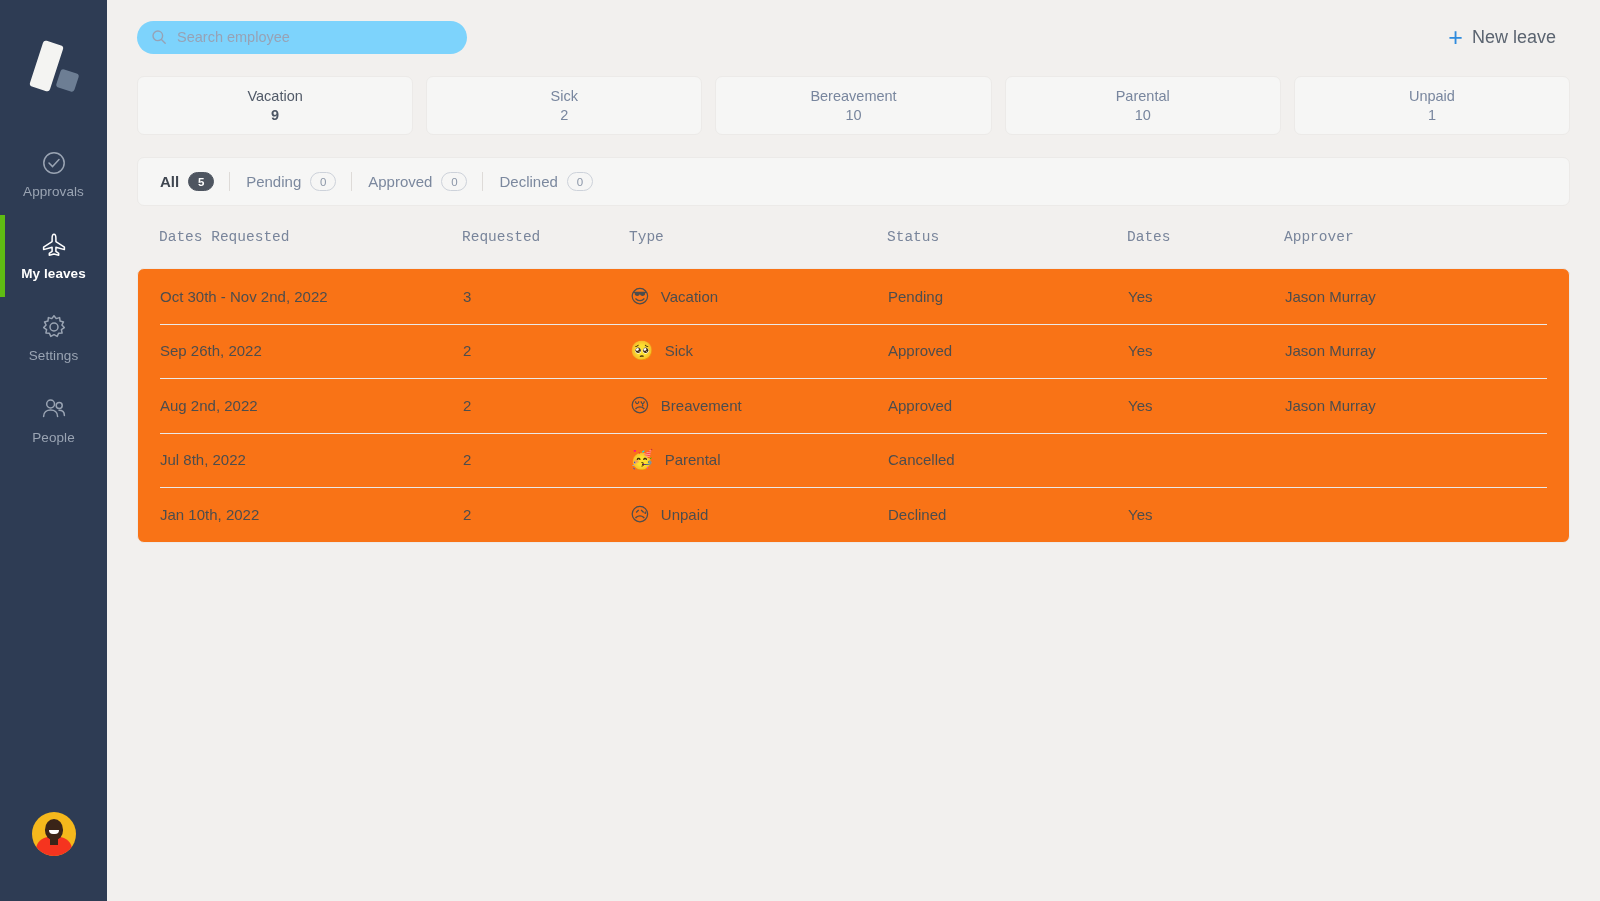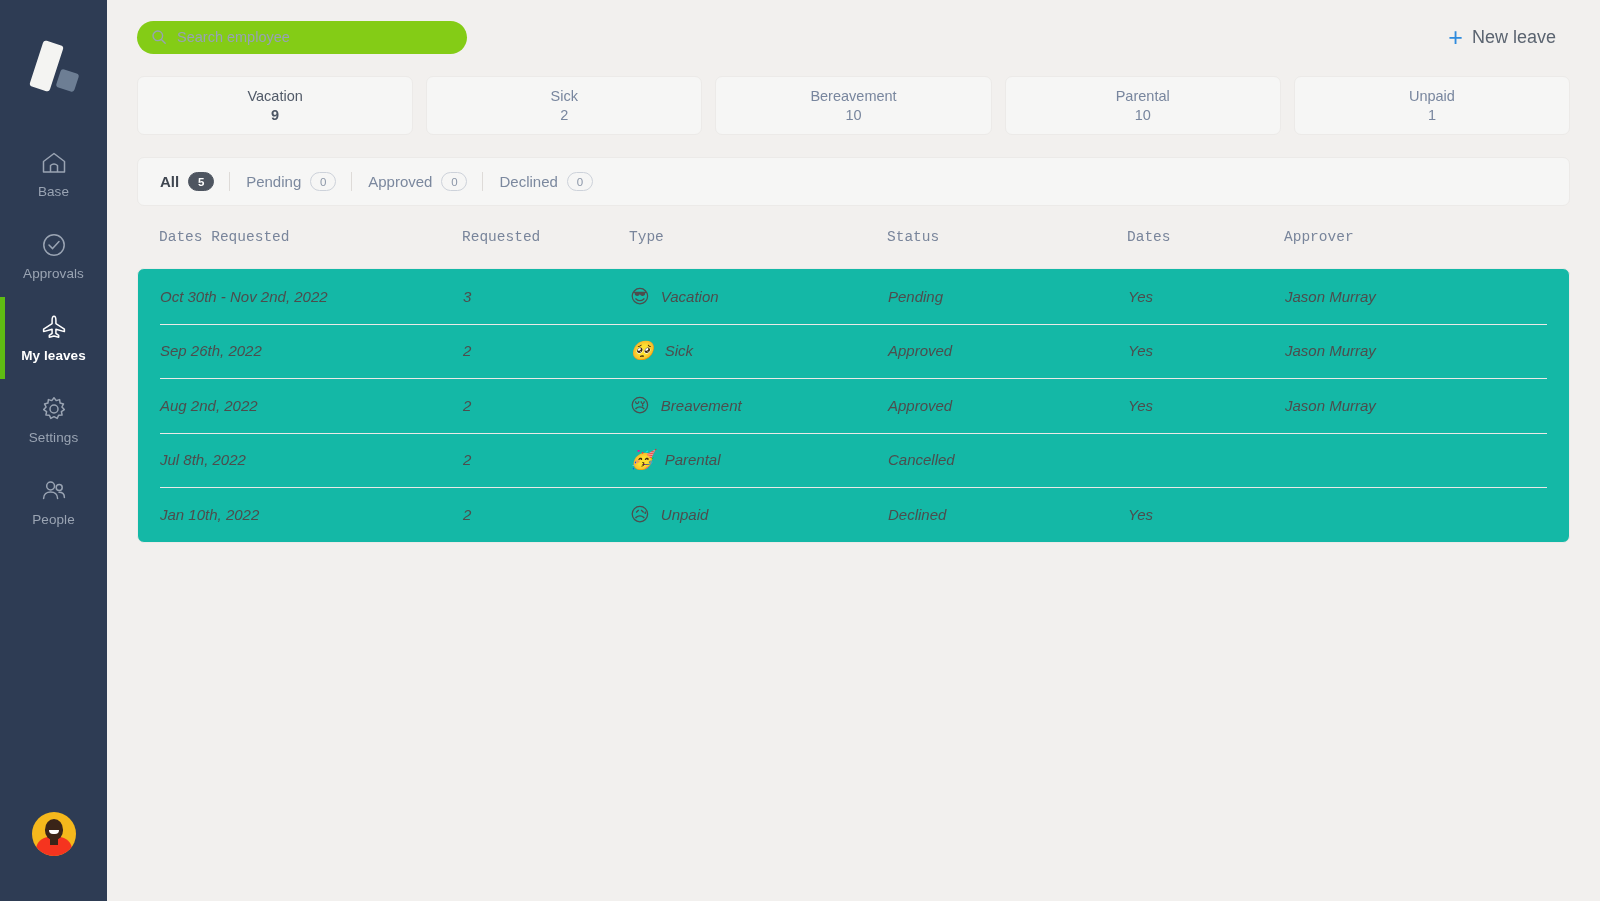--- a/index.html
+++ b/index.html
@@ -138,21 +138,21 @@
     height: 74px;
     display: flex;
     align-items: center;
     justify-content: space-between;
     padding: 0 0 0 8px;
   }
 
   .search {
     width: 330px;
     height: 33px;
-    background: #84cc16;
+    background: #7dd3fc;
     border-radius: 17px;
     display: flex;
     align-items: center;
     padding: 0 14px;
     gap: 10px;
   }
   .search svg { display: block; }
   .search input {
     border: none;
     outline: none;
@@ -249,25 +249,24 @@
     height: 62px;
     padding: 0 22px;
   }
   .thead .th {
     font-size: 14.5px;
     color: #79859b;
     font-family: Liberation Mono, monospace;
   }
 
   .tbody {
-    background: #14b8a6;
+    background: #f97316;
     border: 1px solid #eceae8;
     border-radius: 7px;
     overflow: hidden;
-    font-style: italic;
   }
   .trow {
     display: flex;
     align-items: center;
     height: 54.5px;
     padding: 0 22px;
     position: relative;
     cursor: pointer;
   }
   .trow + .trow::before {
@@ -299,29 +298,20 @@
 
   <nav class="sidebar">
 
     <div class="logo">
       <div class="bar"></div>
       <div class="sq"></div>
     </div>
 
     <div class="nav">
 
-      <a class="nav-item">
-        <span class="ico">
-          <svg viewBox="0 0 28 28" fill="none" stroke="#9aa4b3" stroke-width="1.5">
-            <path d="M3.5 12.5 L14 4.5 L24.5 12.5 L24.5 23 L3.5 23 Z" stroke-linejoin="round"></path>
-            <path d="M10.5 23 L10.5 16.5 Q14 13.5 17.5 16.5 L17.5 23" stroke-linejoin="round"></path>
-          </svg>
-        </span>
-        <span class="nav-label">Base</span>
-      </a>
 
       <a class="nav-item">
         <span class="ico">
           <svg viewBox="0 0 28 28" fill="none" stroke="#9aa4b3" stroke-width="1.5">
             <circle cx="14" cy="14" r="10.2"></circle>
             <path d="M9 14 L12.6 17.6 L19 10.6" stroke-linecap="round" stroke-linejoin="round"></path>
           </svg>
         </span>
         <span class="nav-label">Approvals</span>
       </a>

